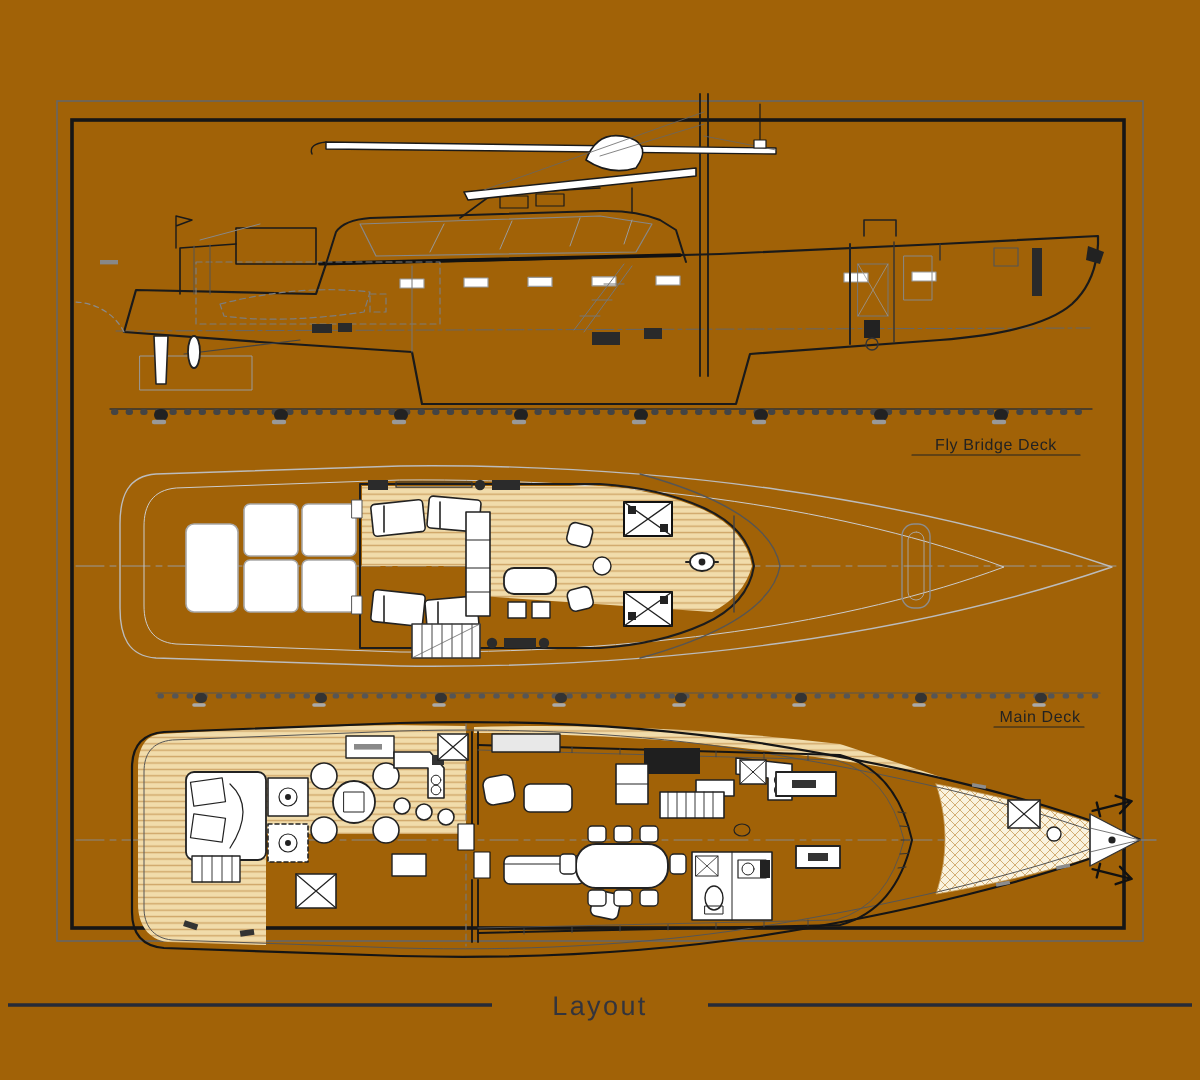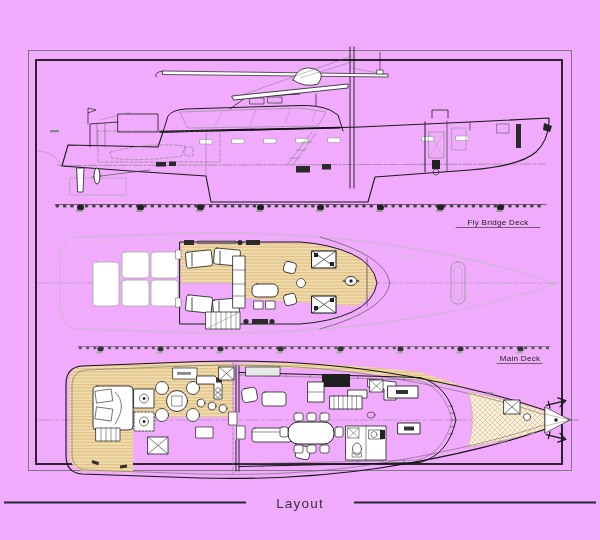--- a/index.html
+++ b/index.html
@@ -1,17 +1,17 @@
 <!DOCTYPE html>
 <html><head>
 <meta charset="utf-8">
 <style>
   html,body{margin:0;padding:0;background:#ffffff;}
   .sheet{
-    width:600px;height:540px;position:relative;background:#f0abfc;
+    width:600px;height:540px;position:relative;background:#a16207;
     font-family:"Liberation Sans", sans-serif;overflow:hidden;
   }
   svg{display:block;}
   text{font-family:"Liberation Sans", sans-serif;}
 </style>
 </head>
 <body>
 
 <div class="sheet">
 <svg width="600" height="540" viewBox="0 0 600 540">

